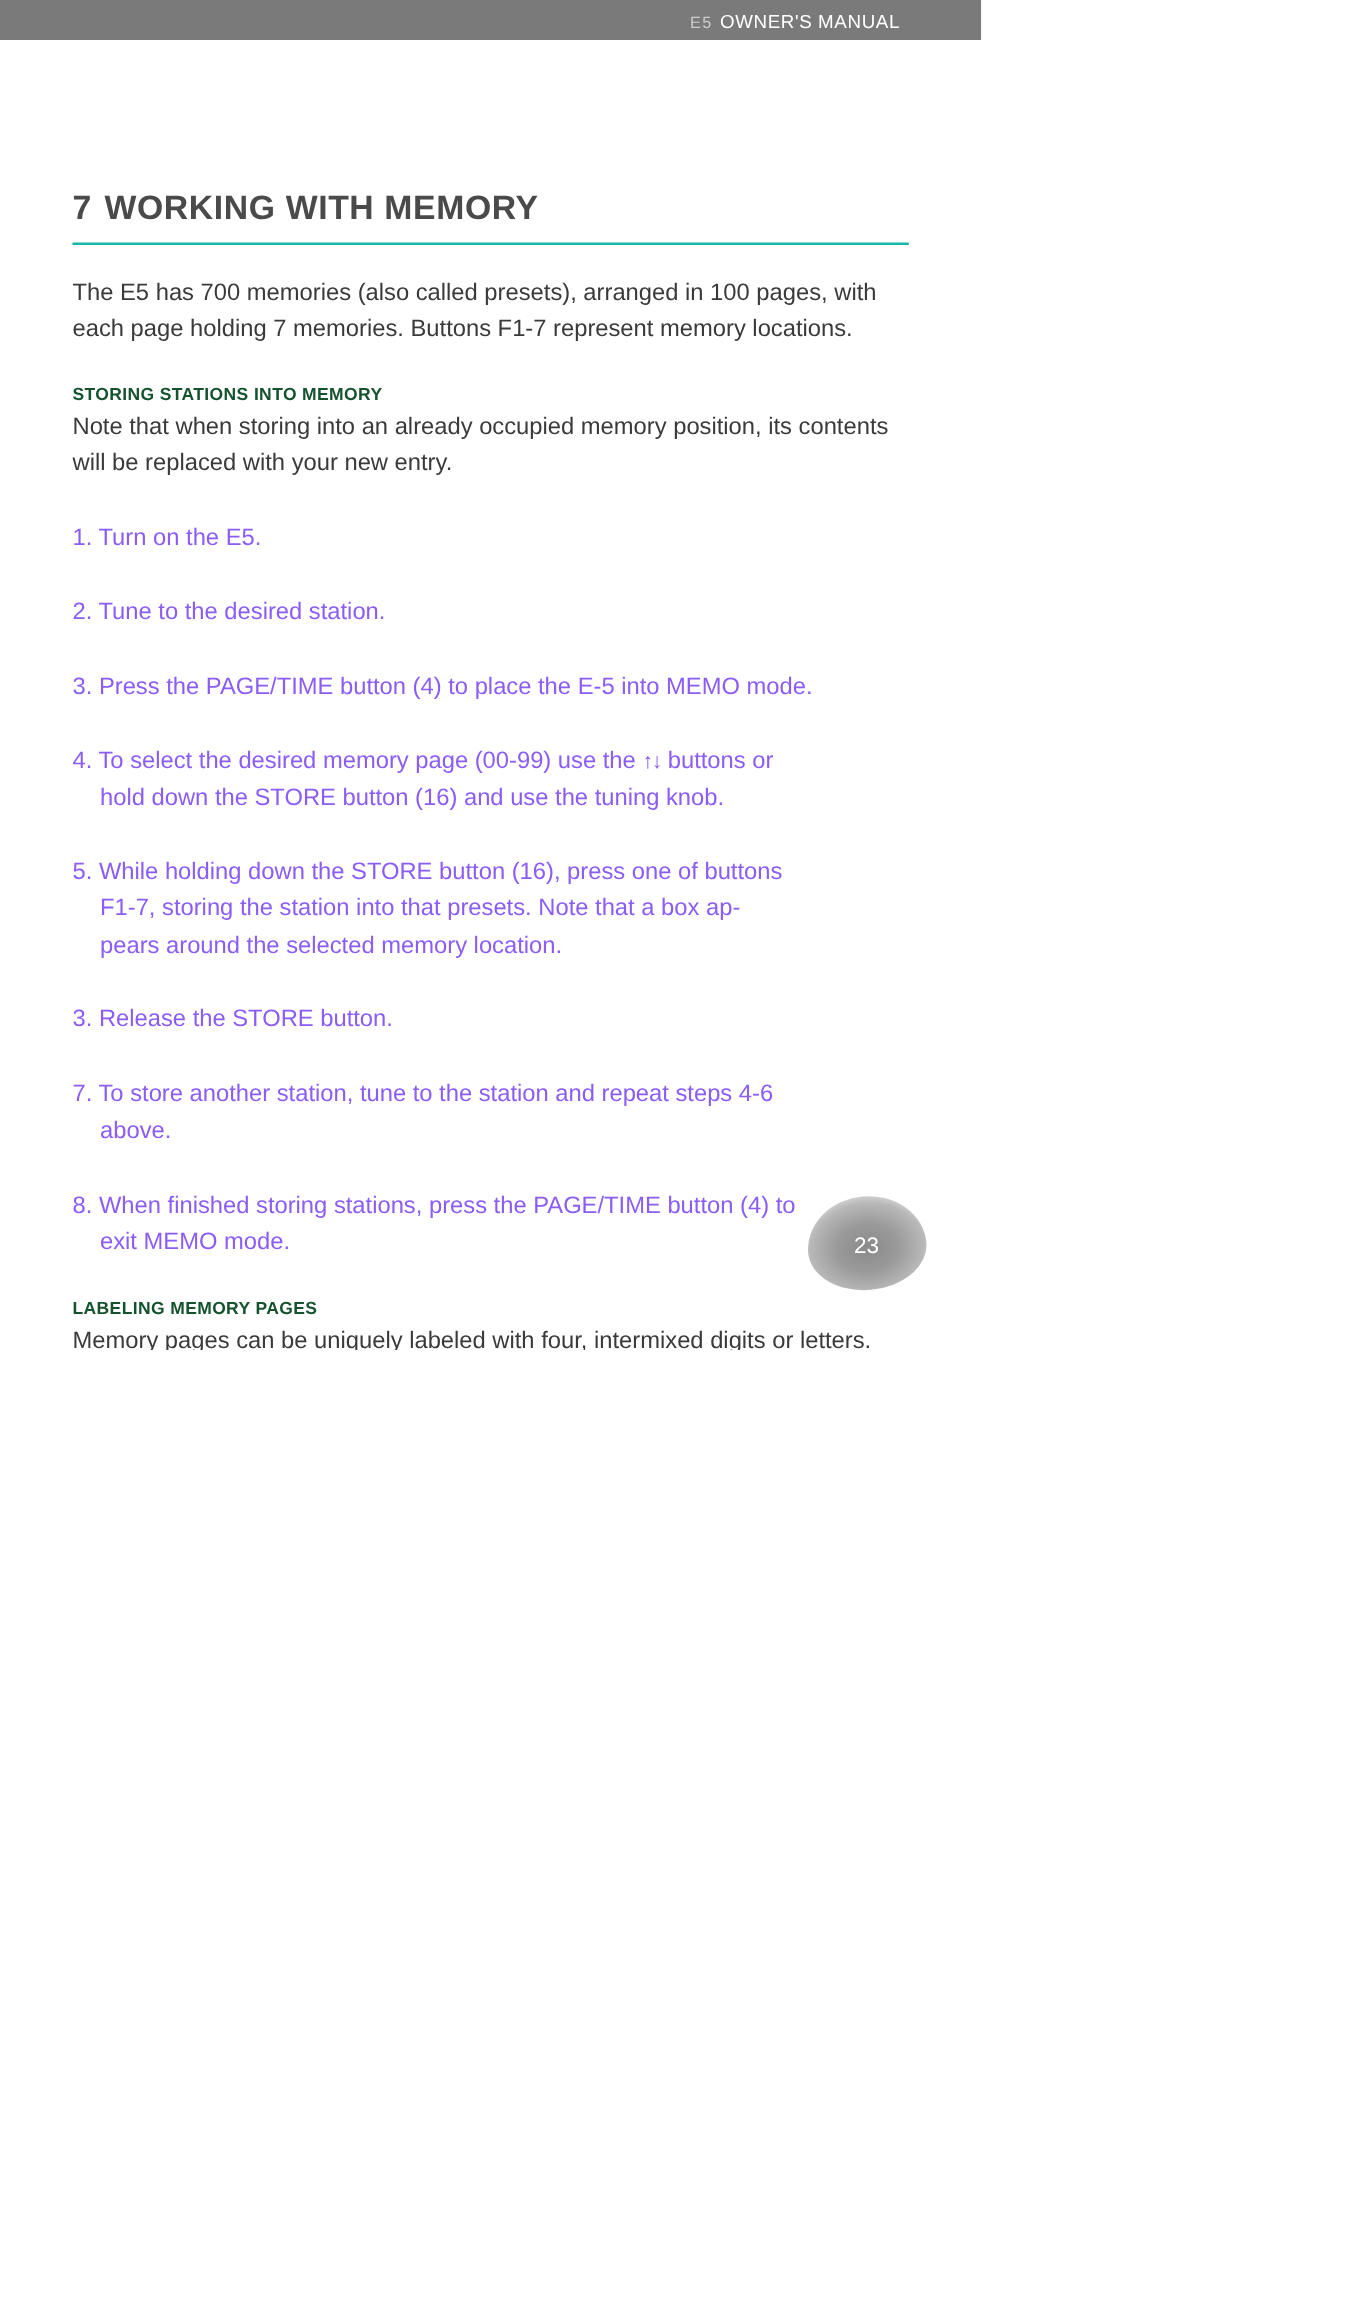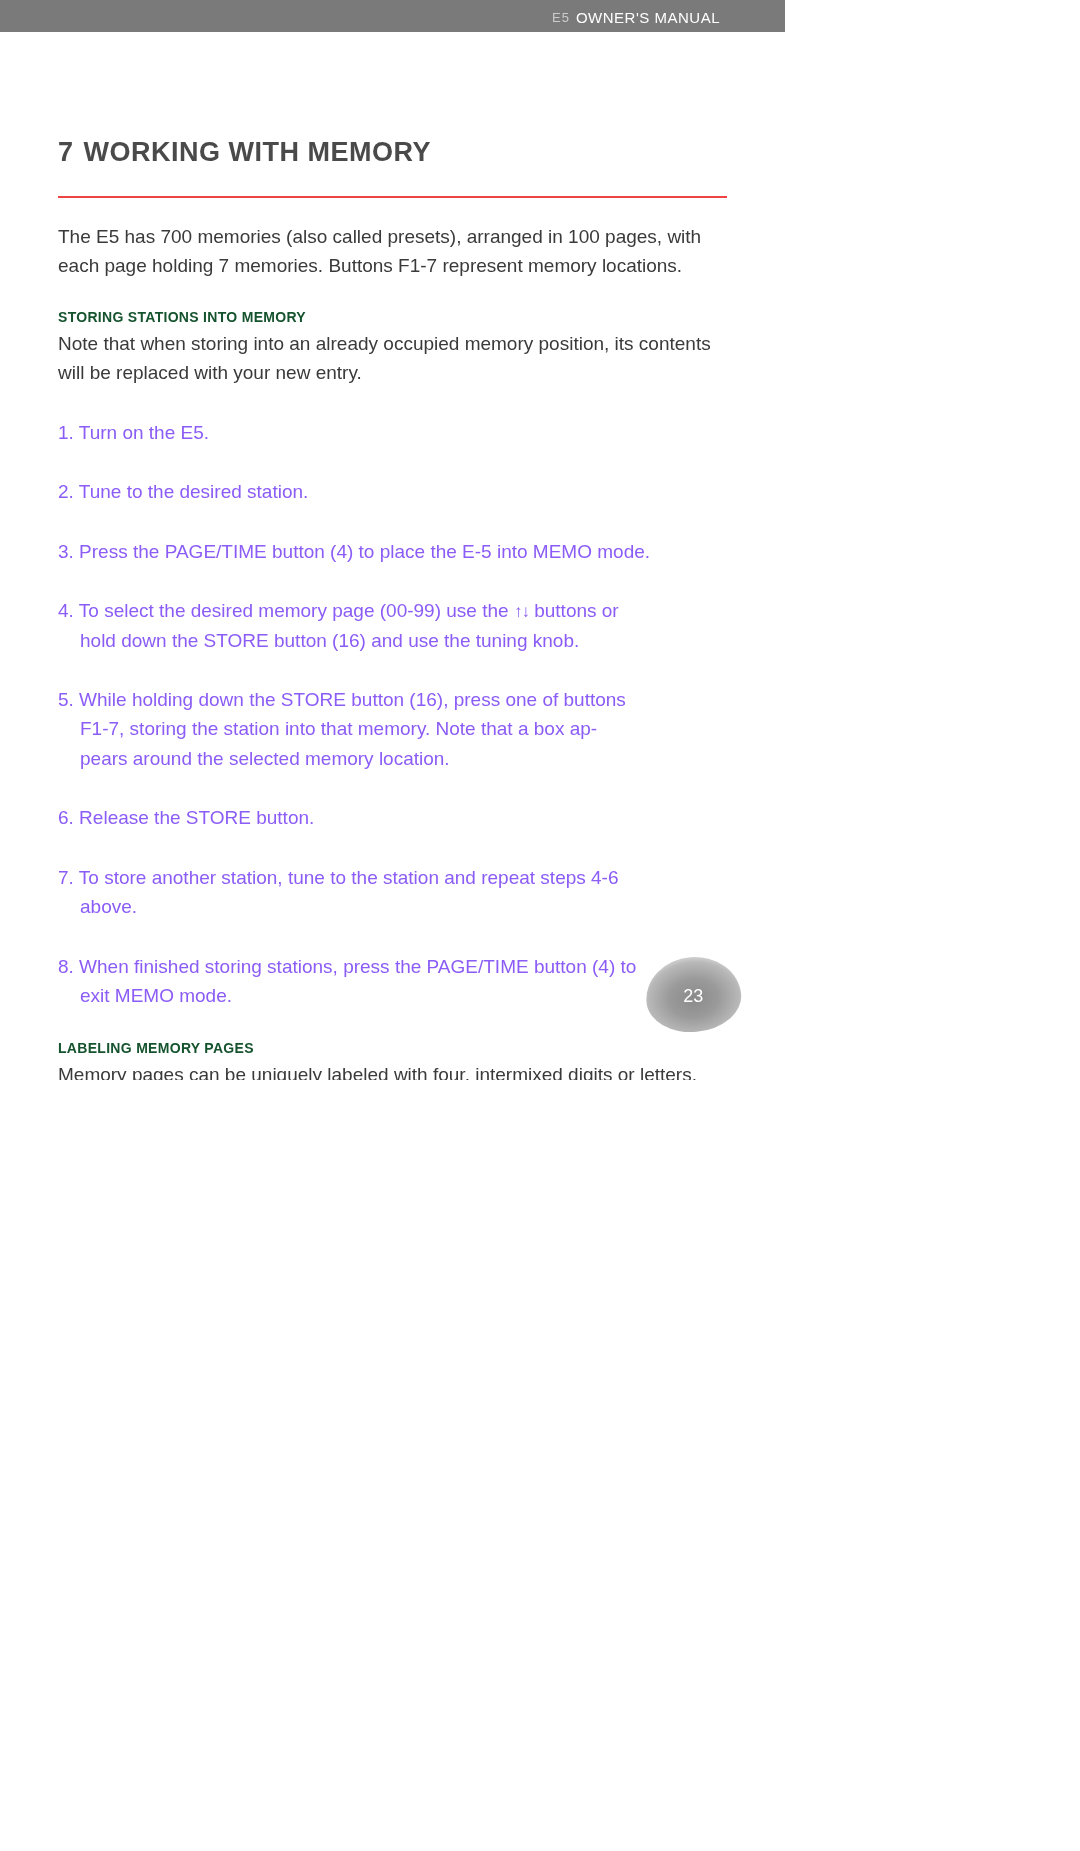--- a/index.html
+++ b/index.html
@@ -45,24 +45,25 @@
     
     .content {
       padding: 105px 58px 0 58px;
     }
     
     .chapter-heading {
       font-size: 27px;
       font-weight: 600;
       color: #4a4a4a;
       letter-spacing: 0.5px;
-      padding-bottom: 28px;
-      border-bottom: 2px solid #ef4444;
+      padding-bottom: 12px;
+      border-bottom: 2px solid #14b8a6;
       margin-bottom: 24px;
       font-stretch: semi-condensed;
+      margin-top: 14px;
     }
     
     .chapter-number {
       margin-right: 10px;
     }
     
     .intro-para {
       font-size: 19px;
       color: #3a3a3a;
       line-height: 1.55;
@@ -164,24 +165,24 @@
   <ol class="step-list">
     <li class="step-item">1. Turn on the E5.</li>
     <li class="step-item">2. Tune to the desired station.</li>
     <li class="step-item">3. Press the PAGE/TIME button (4) to place the E-5 into MEMO mode.</li>
     <li class="step-item">
       <span>4. To select the desired memory page (00-99) use the </span><span class="arrows-icon">↑↓</span><span> buttons or</span>
       <span class="step-continuation">hold down the STORE button (16) and use the tuning knob.</span>
     </li>
     <li class="step-item">
       <span>5. While holding down the STORE button (16), press one of buttons</span>
-      <span class="step-continuation">F1-7, storing the station into that memory. Note that a box ap-</span>
+      <span class="step-continuation">F1-7, storing the station into that presets. Note that a box ap-</span>
       <span class="step-continuation">pears around the selected memory location.</span>
     </li>
-    <li class="step-item">6. Release the STORE button.</li>
+    <li class="step-item">3. Release the STORE button.</li>
     <li class="step-item">
       <span>7. To store another station, tune to the station and repeat steps 4-6</span>
       <span class="step-continuation">above.</span>
     </li>
     <li class="step-item">
       <span>8. When finished storing stations, press the PAGE/TIME button (4) to</span>
       <span class="step-continuation">exit MEMO mode.</span>
     </li>
   </ol>
 

